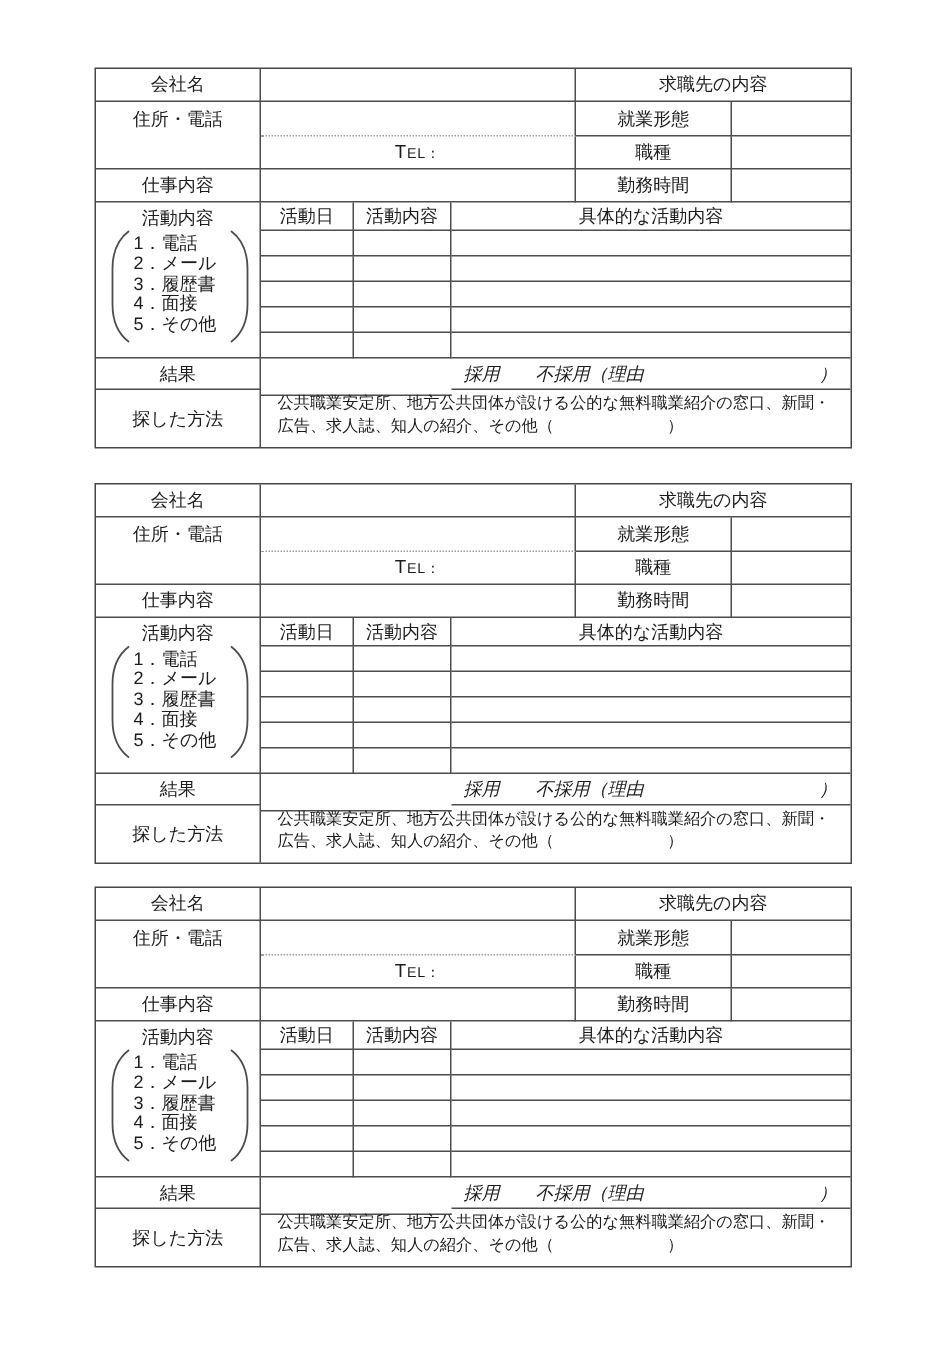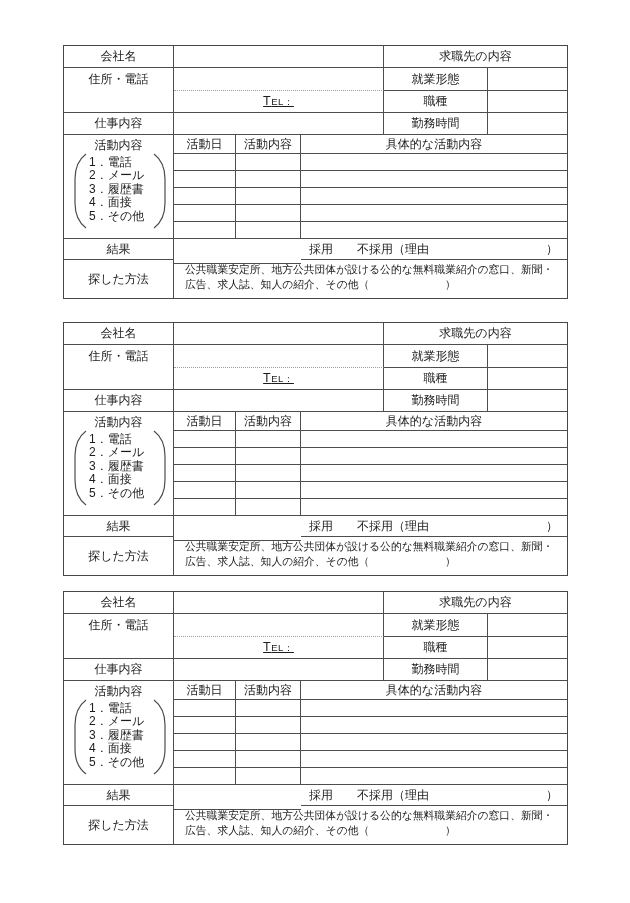--- a/index.html
+++ b/index.html
@@ -45,37 +45,37 @@
   .c4-7{grid-column:4/7}.c5-7{grid-column:5/7}.c2-7{grid-column:2/7}
   .r1{grid-row:1}.r2{grid-row:2}.r3{grid-row:3}.r4{grid-row:4}.r5{grid-row:5}
   .r6{grid-row:6}.r7{grid-row:7}.r8{grid-row:8}.r9{grid-row:9}.r10{grid-row:10}
   .r11{grid-row:11}.r12{grid-row:12}
   .r2-4{grid-row:2/4}.r5-11{grid-row:5/11}
 
   .addr{align-items:flex-start;padding-top:4px;}
 
   .telcell{align-items:center;}
   .tel-label{
-    display:block;font-size:9.5px;letter-spacing:.5px;text-decoration:underline;
+    display:block;font-size:9.5px;letter-spacing:.5px;
   }
   .tel-label::first-letter{font-size:12.5px;}
 
   .act{
     display:block;position:relative;padding:0;
   }
   .act-label{text-align:center;padding-top:3px;font-size:12px;}
   .act-list{
     position:absolute;left:25px;top:21px;
     font-size:12px;line-height:13.4px;letter-spacing:0;
   }
   .act-list div{white-space:nowrap;}
   .paren-svg{position:absolute;left:9px;top:17px;}
 
   .resdate{letter-spacing:1px;margin-top:24px;}
-  .saiyo{justify-content:space-between;padding:0 9px 0 8px;}
+  .saiyo{justify-content:space-between;padding:0 9px 0 8px;font-style:italic;}
 
   .meth-label{font-size:12px;}
   .mtext{
     display:block;
     font-size:10.8px;line-height:14.8px;
     padding:2px 5px 0 11px;
     white-space:normal;
     text-align:left;
   }
 </style>

